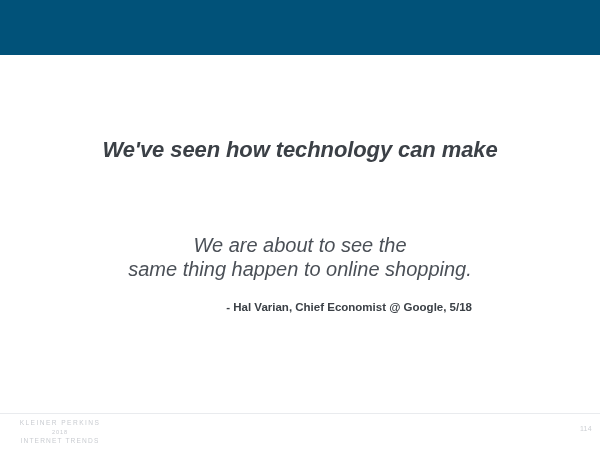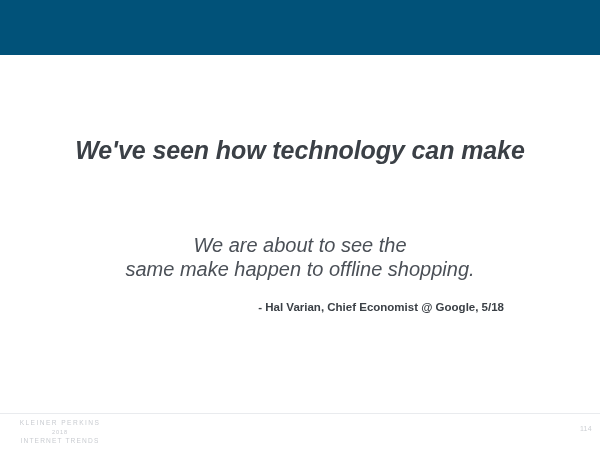--- a/index.html
+++ b/index.html
@@ -41,21 +41,21 @@
     width: 600px;
     height: 358px;
   }
 
   .quote-primary {
     position: absolute;
     left: 0;
     top: 83px;
     width: 600px;
     text-align: center;
-    font-size: 25px;
+    font-size: 22px;
     font-weight: bold;
     font-style: italic;
     line-height: 24.5px;
     color: #3b4046;
     letter-spacing: -0.1px;
   }
 
   .quote-secondary {
     position: absolute;
     left: 0;
@@ -72,21 +72,20 @@
   .attribution {
     position: absolute;
     left: 0;
     top: 246px;
     width: 472px;
     text-align: right;
     font-size: 11.5px;
     font-weight: bold;
     font-style: normal;
     color: #3b4046;
-    padding-left: 32px;
   }
 
   
   .footer-rule {
     position: absolute;
     left: 0;
     top: 413px;
     width: 600px;
     height: 1px;
     background: #e9ebee;
@@ -137,21 +136,21 @@
   <div class="top-banner"></div>
 
   <div class="content">
 
     <div class="quote-primary">
       <div>We've seen how technology can make</div>
     </div>
 
     <div class="quote-secondary">
       <div>We are about to see the</div>
-      <div>same make happen to offline shopping.</div>
+      <div>same thing happen to online shopping.</div>
     </div>
 
     <div class="attribution">- Hal Varian, Chief Economist @ Google, 5/18</div>
 
   </div>
 
   <div class="footer-rule"></div>
 
   <div class="footer-logo">
     <span class="lg-line1">KLEINER PERKINS</span>

